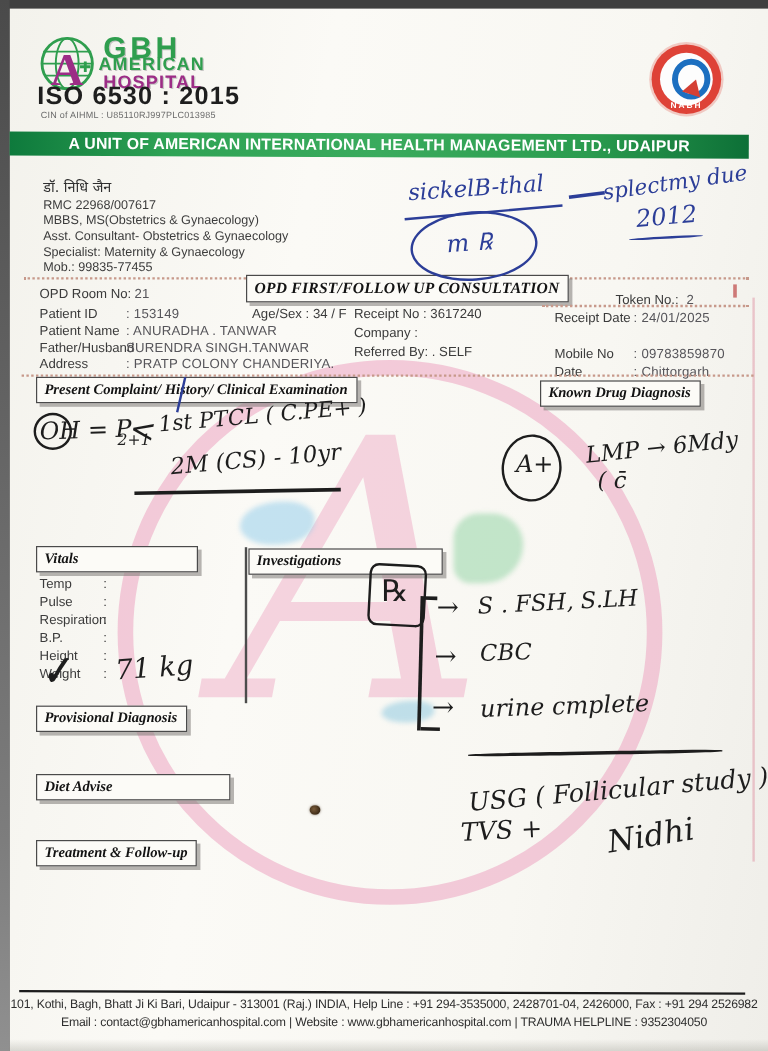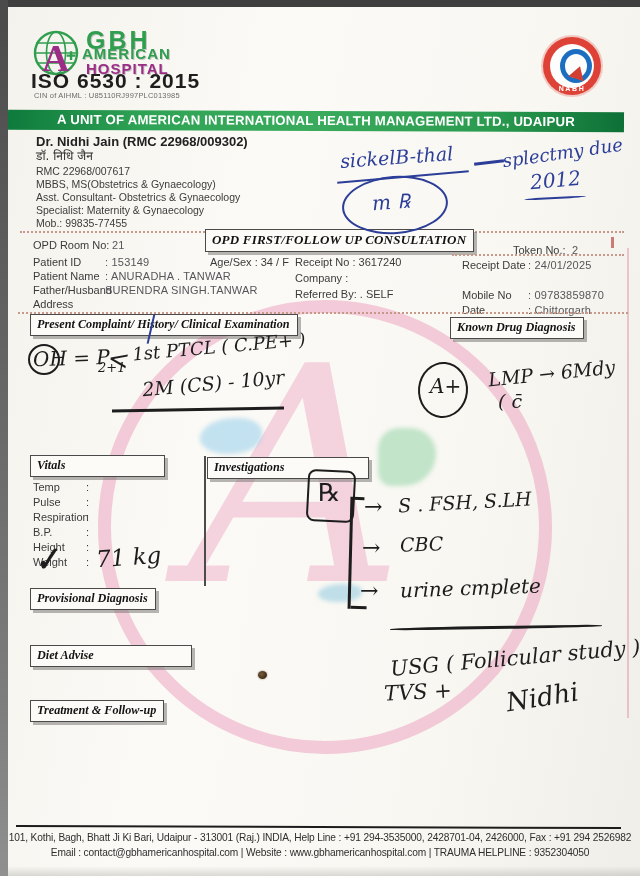--- a/index.html
+++ b/index.html
@@ -98,21 +98,20 @@
   <div class="nabh">
     <div class="nabh-inner">
       <div class="nabh-q"></div>
       <div class="nabh-tri"></div>
     </div>
     <span class="nabh-txt">NABH</span>
   </div>
 
   <div class="banner">A UNIT OF AMERICAN INTERNATIONAL HEALTH MANAGEMENT LTD., UDAIPUR</div>
 
-  <div class="doc" style="left:36px;top:134px;font-size:13px;font-weight:bold;color:#222;">Dr. Nidhi Jain (RMC 22968/009302)</div>
   <div class="doc" style="left:36px;top:149px;font-size:12px;color:#2e2e2e;font-family:'DejaVu Sans',sans-serif;">डॉ. निधि जैन</div>
   <div class="doc" style="left:36px;top:165px;">RMC 22968/007617</div>
   <div class="doc" style="left:36px;top:191px;">Asst. Consultant- Obstetrics &amp; Gynaecology</div>
   <div class="doc" style="left:36px;top:178px;">MBBS, MS(Obstetrics &amp; Gynaecology)</div>
   <div class="doc" style="left:36px;top:204px;">Specialist: Maternity &amp; Gynaecology</div>
   <div class="doc" style="left:36px;top:217px;">Mob.: 99835-77455</div>
 
   <div class="hand hb" style="left:340px;top:146px;font-size:19px;transform:rotate(-4deg);">sickelB-thal</div>
   <div class="hline blue" style="left:337px;top:176px;width:132px;height:2.4px;transform:rotate(-5deg);"></div>
   <div class="hline blue" style="left:474px;top:161px;width:30px;height:2.6px;transform:rotate(-7deg);"></div>
@@ -138,20 +137,21 @@
   <span class="val" style="left:528px;top:259px;">: 24/01/2025</span>
   <span class="lbl" style="left:33px;top:270px;">Patient Name</span>
   <span class="val" style="left:105px;top:270px;">: ANURADHA . TANWAR</span>
   <span class="lbl" style="left:295px;top:272px;">Company :</span>
   <span class="lbl" style="left:33px;top:284px;">Father/Husband</span>
   <span class="val" style="left:105px;top:284px;">SURENDRA SINGH.TANWAR</span>
   <span class="lbl" style="left:295px;top:288px;">Referred By: . SELF</span>
   <span class="lbl" style="left:462px;top:289px;">Mobile No</span>
   <span class="val" style="left:528px;top:289px;">: 09783859870</span>
   <span class="lbl" style="left:33px;top:298px;">Address</span>
+  <span class="val" style="left:105px;top:298px;">: PRATP COLONY CHANDERIYA.</span>
   <span class="lbl" style="left:462px;top:304px;">Date</span>
   <span class="val" style="left:528px;top:304px;">: Chittorgarh</span>
   <div class="dotline" style="left:18px;top:312px;width:610px;"></div>
 
   <div class="hdrbox" style="left:30px;top:314px;">Present Complaint/ History/ Clinical Examination</div>
   <div class="hdrbox" style="left:450px;top:317px;">Known Drug Diagnosis</div>
   <div class="hline blue" style="left:150px;top:314px;width:2px;height:30px;transform:rotate(13deg);"></div>
 
   <div class="ring" style="left:28px;top:344px;width:28px;height:27px;"></div>
   <div class="hand" style="left:33px;top:346px;font-size:20px;transform:rotate(-2deg);">OH = P</div>

